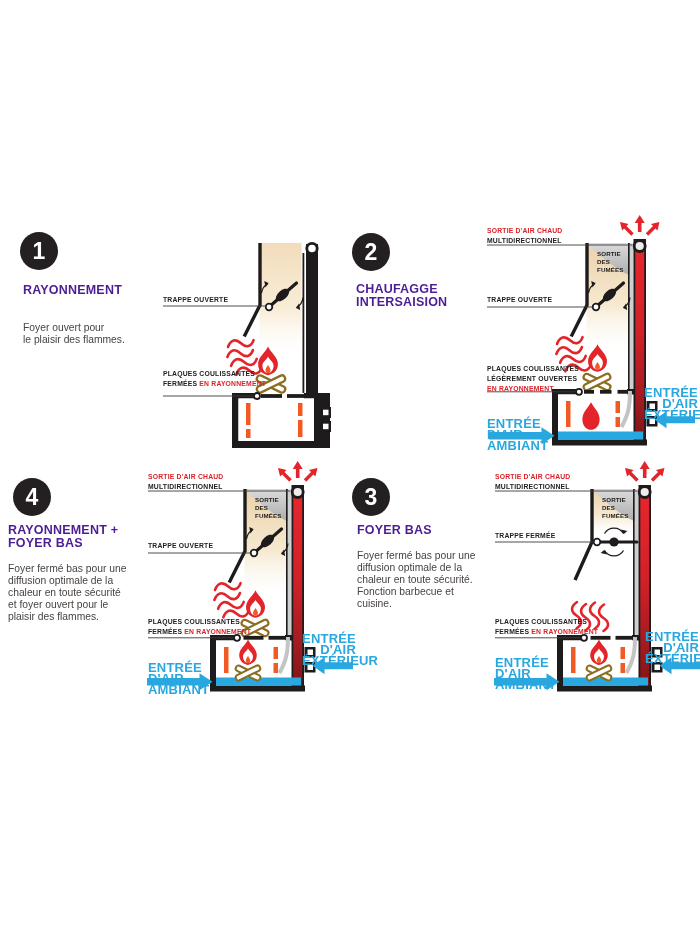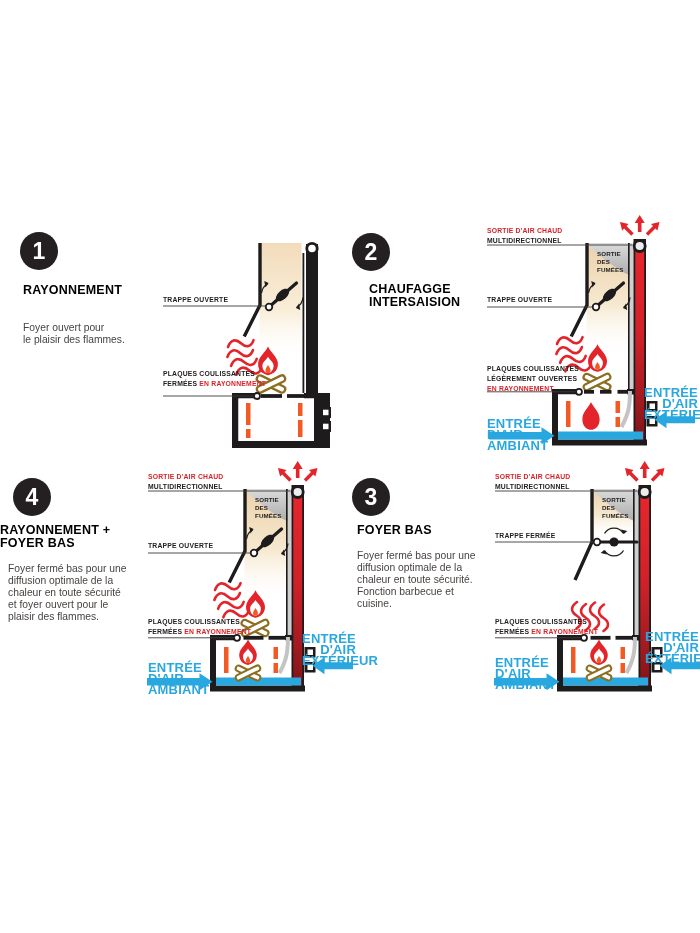--- a/index.html
+++ b/index.html
@@ -3,21 +3,21 @@
 <meta charset="utf-8">
 <title>Modes de fonctionnement cheminée</title>
 <style>
   html,body{margin:0;padding:0;background:#fff;}
   .canvas{position:relative;width:700px;height:933px;background:#fff;overflow:hidden;
           font-family:"Liberation Sans",sans-serif;}
   #scene{position:absolute;left:0;top:0;}
   .badge{position:absolute;width:38px;height:38px;border-radius:50%;background:#242021;color:#fff;
          display:flex;align-items:center;justify-content:center;
          font:800 23px/1 "Liberation Sans",sans-serif;}
-  .title{position:absolute;font:800 12.5px/13.2px "Liberation Sans",sans-serif;color:#000000;
+  .title{position:absolute;font:800 12.5px/13.2px "Liberation Sans",sans-serif;color:#4c1d95;
          letter-spacing:.2px;white-space:pre-line;margin:0;}
   .body{position:absolute;font:400 10.3px/11.9px "Liberation Sans",sans-serif;color:#474341;
         white-space:pre-line;margin:0;}
   .lbl{position:absolute;font:700 6.8px/9.8px "Liberation Sans",sans-serif;color:#242021;
        letter-spacing:.2px;white-space:pre-line;}
   .lbl .red{color:#D8232A;}
   .lbl.blue{color:#29A7DF;font-size:13px;line-height:11px;}
   .lbl.right{text-align:right;}
   .lbl.fumees{font-size:6.2px;line-height:7.8px;letter-spacing:.1px;}
   .nowrap{white-space:nowrap;}
@@ -287,38 +287,38 @@
   </div>
   <h2 class="title" style="left:23px;top:284px;width:170px">RAYONNEMENT</h2>
   <p class="body" style="left:23px;top:322px;width:140px">Foyer ouvert pour
 le plaisir des flammes.</p>
   <div class="lbl nowrap" style="left:163px;top:295px">TRAPPE OUVERTE</div>
   <div class="lbl nowrap" style="left:163px;top:369px"><span>PLAQUES COULISSANTES</span><br><span>FERMÉES</span> <span class="red">EN RAYONNEMENT</span></div>
 
   <div class="badge" style="left:352px;top:233px">
     <span>2</span>
   </div>
-  <h2 class="title" style="left:369px;top:283px;width:120px">CHAUFAGGE
+  <h2 class="title" style="left:356px;top:283px;width:120px">CHAUFAGGE
 INTERSAISION</h2>
   <div class="lbl nowrap" style="left:487px;top:226px"><span class="red">SORTIE D'AIR CHAUD</span><br><span>MULTIDIRECTIONNEL</span></div>
   <div class="lbl fumees" style="left:597px;top:250px;width:42px">SORTIE
 DES
 FUMÉES</div>
   <div class="lbl nowrap" style="left:487px;top:295px">TRAPPE OUVERTE</div>
   <div class="lbl nowrap" style="left:487px;top:364px"><span>PLAQUES COULISSANTES</span><br><span>LÉGÈREMENT OUVERTES</span><br><span class="red">EN RAYONNEMENT</span></div>
   <div class="lbl blue" style="left:487px;top:418px;width:80px">ENTRÉE D'AIR
 AMBIANT</div>
   <div class="lbl blue right" style="left:644px;top:387px;width:54px">ENTRÉE
 D'AIR
 ÉXTÉRIEUR</div>
 
   <div class="badge" style="left:13px;top:478px">
     <span>4</span>
   </div>
-  <h2 class="title" style="left:0;top:524px;width:130px">RAYONNEMENT +
+  <h2 class="title" style="left:8px;top:524px;width:130px">RAYONNEMENT +
 FOYER BAS</h2>
   <p class="body" style="left:8px;top:563px;width:140px">Foyer fermé bas pour une
 diffusion optimale de la
 chaleur en toute sécurité
 et foyer ouvert pour le
 plaisir des flammes.</p>
   <div class="lbl nowrap" style="left:148px;top:472px"><span class="red">SORTIE D'AIR CHAUD</span><br><span>MULTIDIRECTIONNEL</span></div>
   <div class="lbl fumees" style="left:255px;top:496px;width:42px">SORTIE
 DES
 FUMÉES</div>

